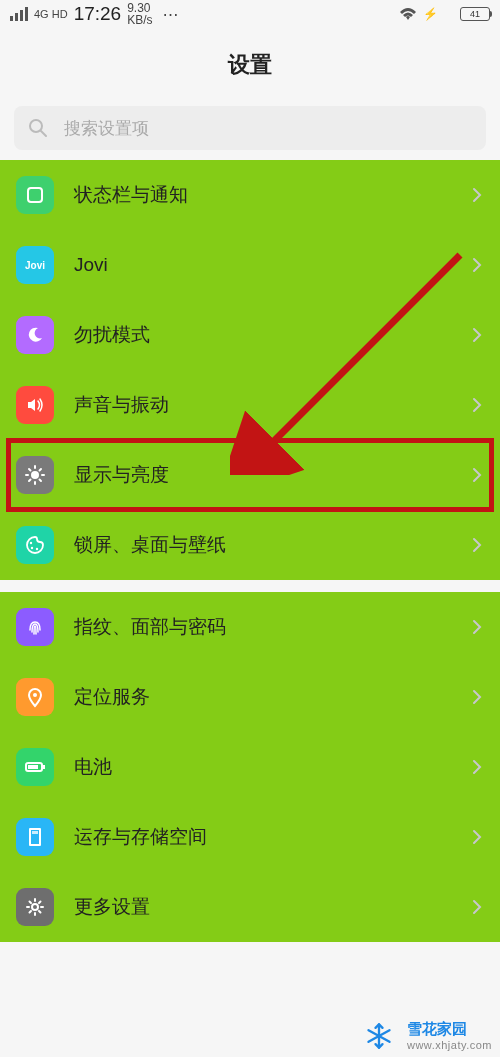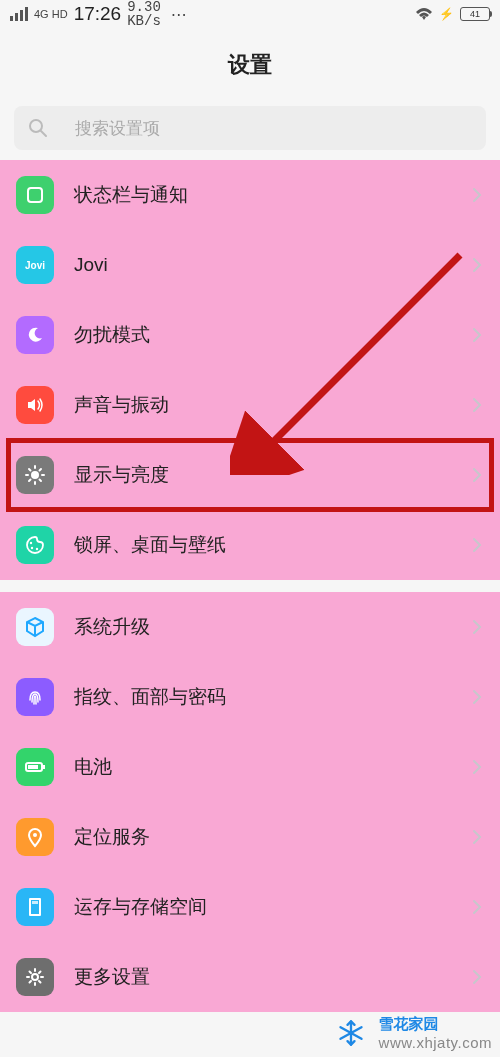--- a/index.html
+++ b/index.html
@@ -15,55 +15,55 @@
       height: 28px;
       display: flex;
       align-items: center;
       padding: 0 10px;
       font-size: 13px;
       color: #444;
       background: #f6f6f6;
     }
     .status-left { display: flex; align-items: center; gap: 6px; }
     .status-time { font-size: 19px; font-weight: 500; color: #222; }
-    .status-rate { font-size: 14px; line-height:1;font-family:Liberation Mono, monospace; }
+    .status-rate { font-size: 12px; line-height:1; }
     .status-dots { font-size: 16px; letter-spacing: 2px; margin-left: 4px; }
     .status-right { margin-left: auto; display: flex; align-items: center; gap: 6px; }
     .battery {
       border: 1.5px solid #555;
       border-radius: 3px;
       width: 30px; height: 14px;
       position: relative;
       display: flex; align-items: center; justify-content: center;
-      font-size: 9px; color:#333;
+      font-size: 9px; color:#333;margin-left:16px;
     }
     .battery:after {
       content: ""; position: absolute; right: -3px; top: 3px;
       width: 2px; height: 6px; background: #555; border-radius: 0 2px 2px 0;
     }
     .battery .fill { position:absolute; left:1px; top:1px; bottom:1px; width:40%; background:#ccc; border-radius:1px; z-index:-1;}
     .title-area {
       text-align: center;
       padding: 22px 0 26px;
       background: #f6f6f6;
     }
     .title-area h1 { font-size: 22px; font-weight: 600; color: #222; }
     .search-wrap { padding: 0 14px 10px; background:#f6f6f6; }
     .search {
       background: #ededed;
       border-radius: 8px;
       height: 44px;
       display: flex;
       align-items: center;
       padding: 0 14px;
-      gap: 27px;
+      gap: 16px;
       color: #aaa;
       font-size: 17px;
     }
-    .group { background: #f9a8d4; margin-top: 12px; }
+    .group { background: #84cc16; margin-top: 12px; }
     .group.first { margin-top: 0; }
     .row {
       height: 70px;
       display: flex;
       align-items: center;
       padding: 0 18px 0 16px;
       position: relative;
     }
     .row .icon {
       width: 38px; height: 38px;
@@ -91,21 +91,21 @@
       pointer-events: none;
     }
     .watermark-br {
       position: absolute; bottom: 6px; right: 8px;
       display: flex; align-items: center; gap: 14px;
     }
     .watermark-br .flake {
       width: 28px; height: 28px; color: #1e88e5;
     }
     .watermark-br .txt { font-size: 15px; color: #1e88e5; font-weight: 600; }
-    .watermark-br .url { font-size: 15px; color: #888; letter-spacing: 0.5px; text-align: right; }
+    .watermark-br .url { font-size: 11px; color: #888; letter-spacing: 0.5px; text-align: right; }
     svg { display: block; }
   </style>
 </head>
 <body>
 
 <div class="status-bar">
   <div class="status-left">
     <svg width="18" height="14" viewBox="0 0 18 14">
       <rect x="0" y="9" width="3" height="5" fill="#555"></rect>
         <rect x="5" y="6" width="3" height="8" fill="#555"></rect>
@@ -224,63 +224,51 @@
     </span>
     <span class="label">锁屏、桌面与壁纸</span>
     <svg class="chev" width="10" height="16" viewBox="0 0 10 16">
         <path d="M2 2 L8 8 L2 14" stroke="currentColor" stroke-width="2" fill="none" stroke-linecap="round"></path>
       </svg>
   </div>
 </div>
 
 <div class="group">
   <div class="row">
-    <span class="icon" style="background:#eaf6ff">
-      <svg width="24" height="24" viewBox="0 0 24 24">
-          <path d="M12 3 L20 7 L20 16 L12 21 L4 16 L4 7 Z" fill="none" stroke="#1fa8ff" stroke-width="2"></path>
-          <path d="M4 7 L12 11 L20 7 M12 11 L12 21" stroke="#1fa8ff" stroke-width="2" fill="none"></path>
-        </svg>
-    </span>
-    <span class="label">系统升级</span>
-    <svg class="chev" width="10" height="16" viewBox="0 0 10 16">
-        <path d="M2 2 L8 8 L2 14" stroke="currentColor" stroke-width="2" fill="none" stroke-linecap="round"></path>
-      </svg>
-  </div>
-  <div class="row">
     <span class="icon" style="background:#8c5cff">
       <svg width="22" height="22" viewBox="0 0 22 22">
           <path d="M6 14 Q6 6 11 6 Q16 6 16 14 M8 16 Q8 8 11 8 Q14 8 14 16 M10 18 Q10 10 11 10 Q12 10 12 18" stroke="#fff" stroke-width="1.5" fill="none" stroke-linecap="round"></path>
         </svg>
     </span>
     <span class="label">指纹、面部与密码</span>
+    <svg class="chev" width="10" height="16" viewBox="0 0 10 16">
+        <path d="M2 2 L8 8 L2 14" stroke="currentColor" stroke-width="2" fill="none" stroke-linecap="round"></path>
+      </svg>
+  </div>
+  <div class="row">
+    <span class="icon" style="background:#ff9a2e">
+      <svg width="22" height="22" viewBox="0 0 22 22">
+          <path d="M11 20 Q5 13 5 9 A6 6 0 0 1 17 9 Q17 13 11 20 Z" fill="none" stroke="#fff" stroke-width="2"></path>
+          <circle cx="11" cy="9" r="2" fill="#fff"></circle>
+        </svg>
+    </span>
+    <span class="label">定位服务</span>
     <svg class="chev" width="10" height="16" viewBox="0 0 10 16">
         <path d="M2 2 L8 8 L2 14" stroke="currentColor" stroke-width="2" fill="none" stroke-linecap="round"></path>
       </svg>
   </div>
   <div class="row">
     <span class="icon" style="background:#33d46b">
       <svg width="24" height="22" viewBox="0 0 24 22">
           <rect x="3" y="7" width="16" height="8" rx="2" fill="none" stroke="#fff" stroke-width="2"></rect>
           <rect x="20" y="9" width="2" height="4" fill="#fff"></rect>
           <rect x="5" y="9" width="10" height="4" fill="#fff"></rect>
         </svg>
     </span>
     <span class="label">电池</span>
-    <svg class="chev" width="10" height="16" viewBox="0 0 10 16">
-        <path d="M2 2 L8 8 L2 14" stroke="currentColor" stroke-width="2" fill="none" stroke-linecap="round"></path>
-      </svg>
-  </div>
-  <div class="row">
-    <span class="icon" style="background:#ff9a2e">
-      <svg width="22" height="22" viewBox="0 0 22 22">
-          <path d="M11 20 Q5 13 5 9 A6 6 0 0 1 17 9 Q17 13 11 20 Z" fill="none" stroke="#fff" stroke-width="2"></path>
-          <circle cx="11" cy="9" r="2" fill="#fff"></circle>
-        </svg>
-    </span>
-    <span class="label">定位服务</span>
     <svg class="chev" width="10" height="16" viewBox="0 0 10 16">
         <path d="M2 2 L8 8 L2 14" stroke="currentColor" stroke-width="2" fill="none" stroke-linecap="round"></path>
       </svg>
   </div>
   <div class="row">
     <span class="icon" style="background:#29b6f6">
       <svg width="22" height="22" viewBox="0 0 22 22">
           <path d="M6 3 L16 3 L16 19 L6 19 L6 7 Z" fill="none" stroke="#fff" stroke-width="2" stroke-linejoin="round"></path>
           <line x1="9" y1="5" x2="9" y2="8" stroke="#fff" stroke-width="1.5"></line>
           <line x1="11" y1="5" x2="11" y2="8" stroke="#fff" stroke-width="1.5"></line>

